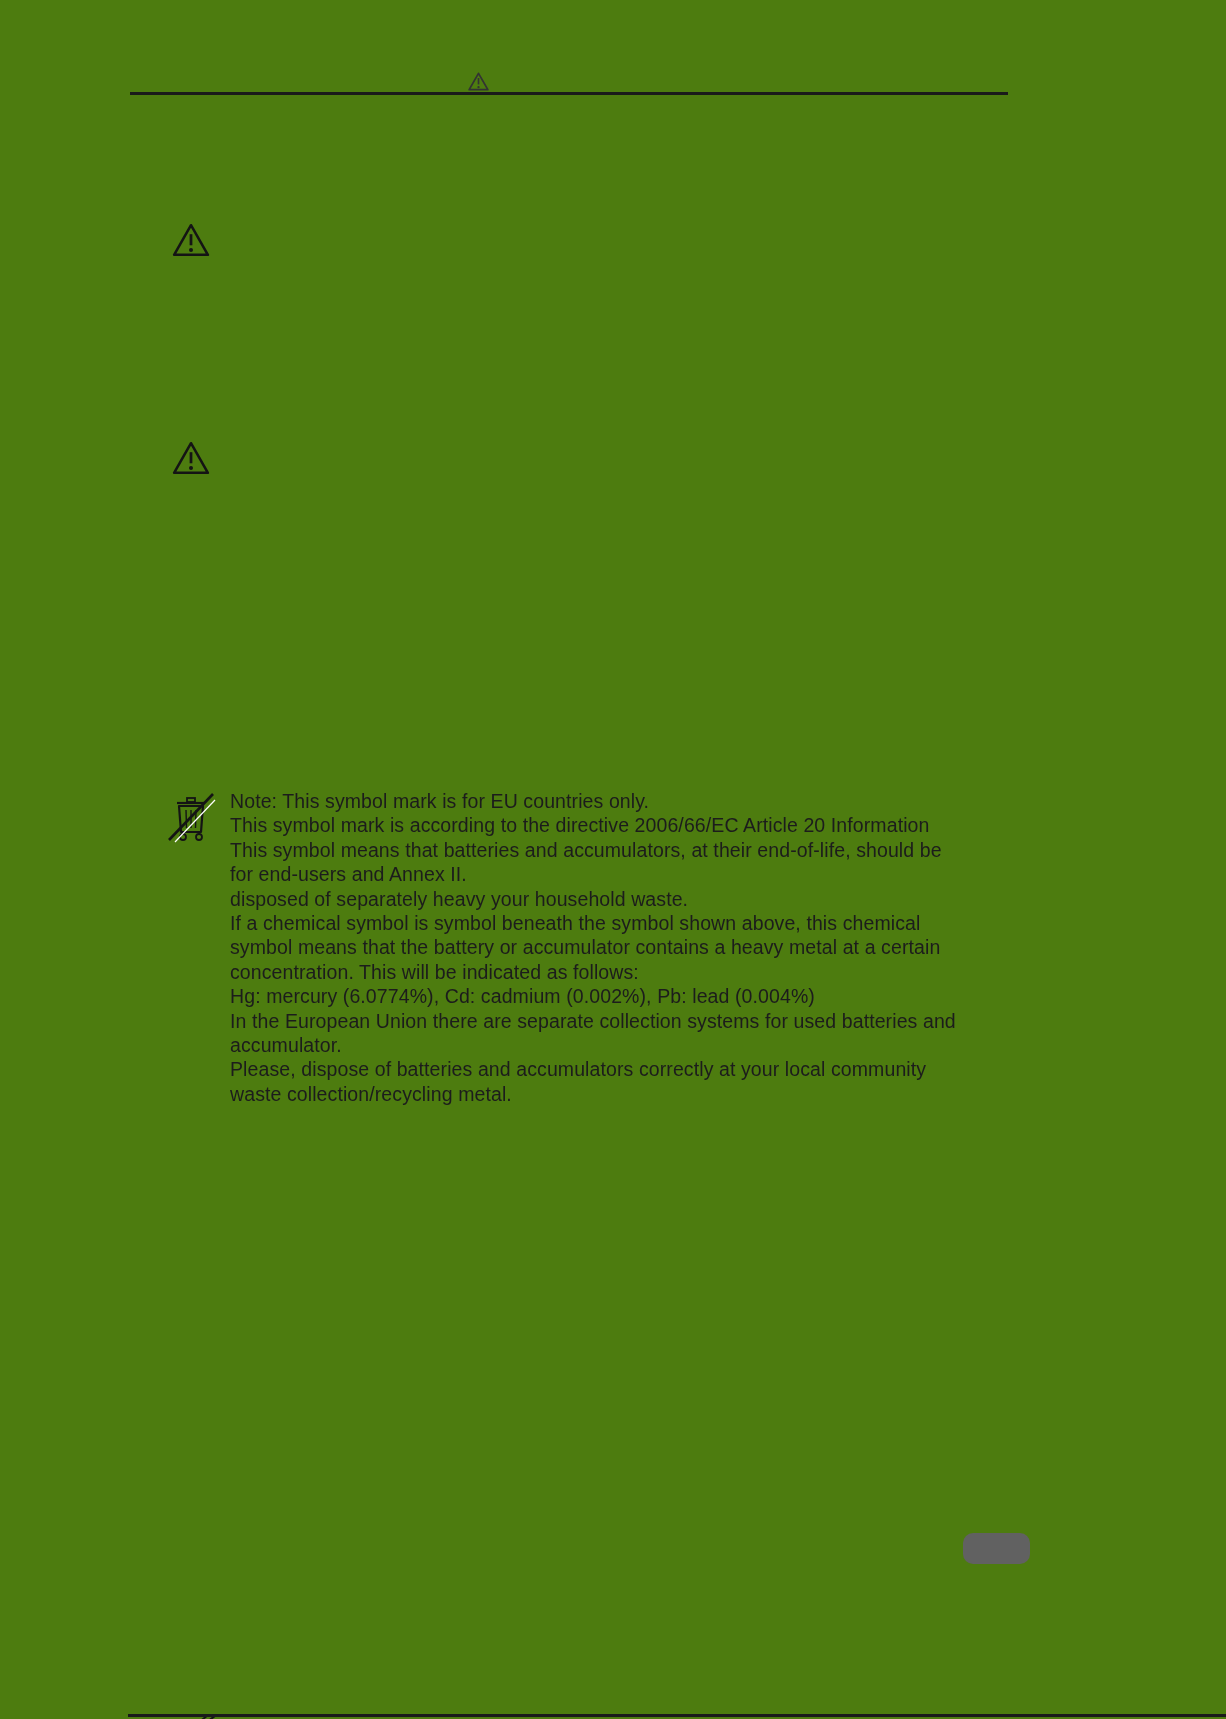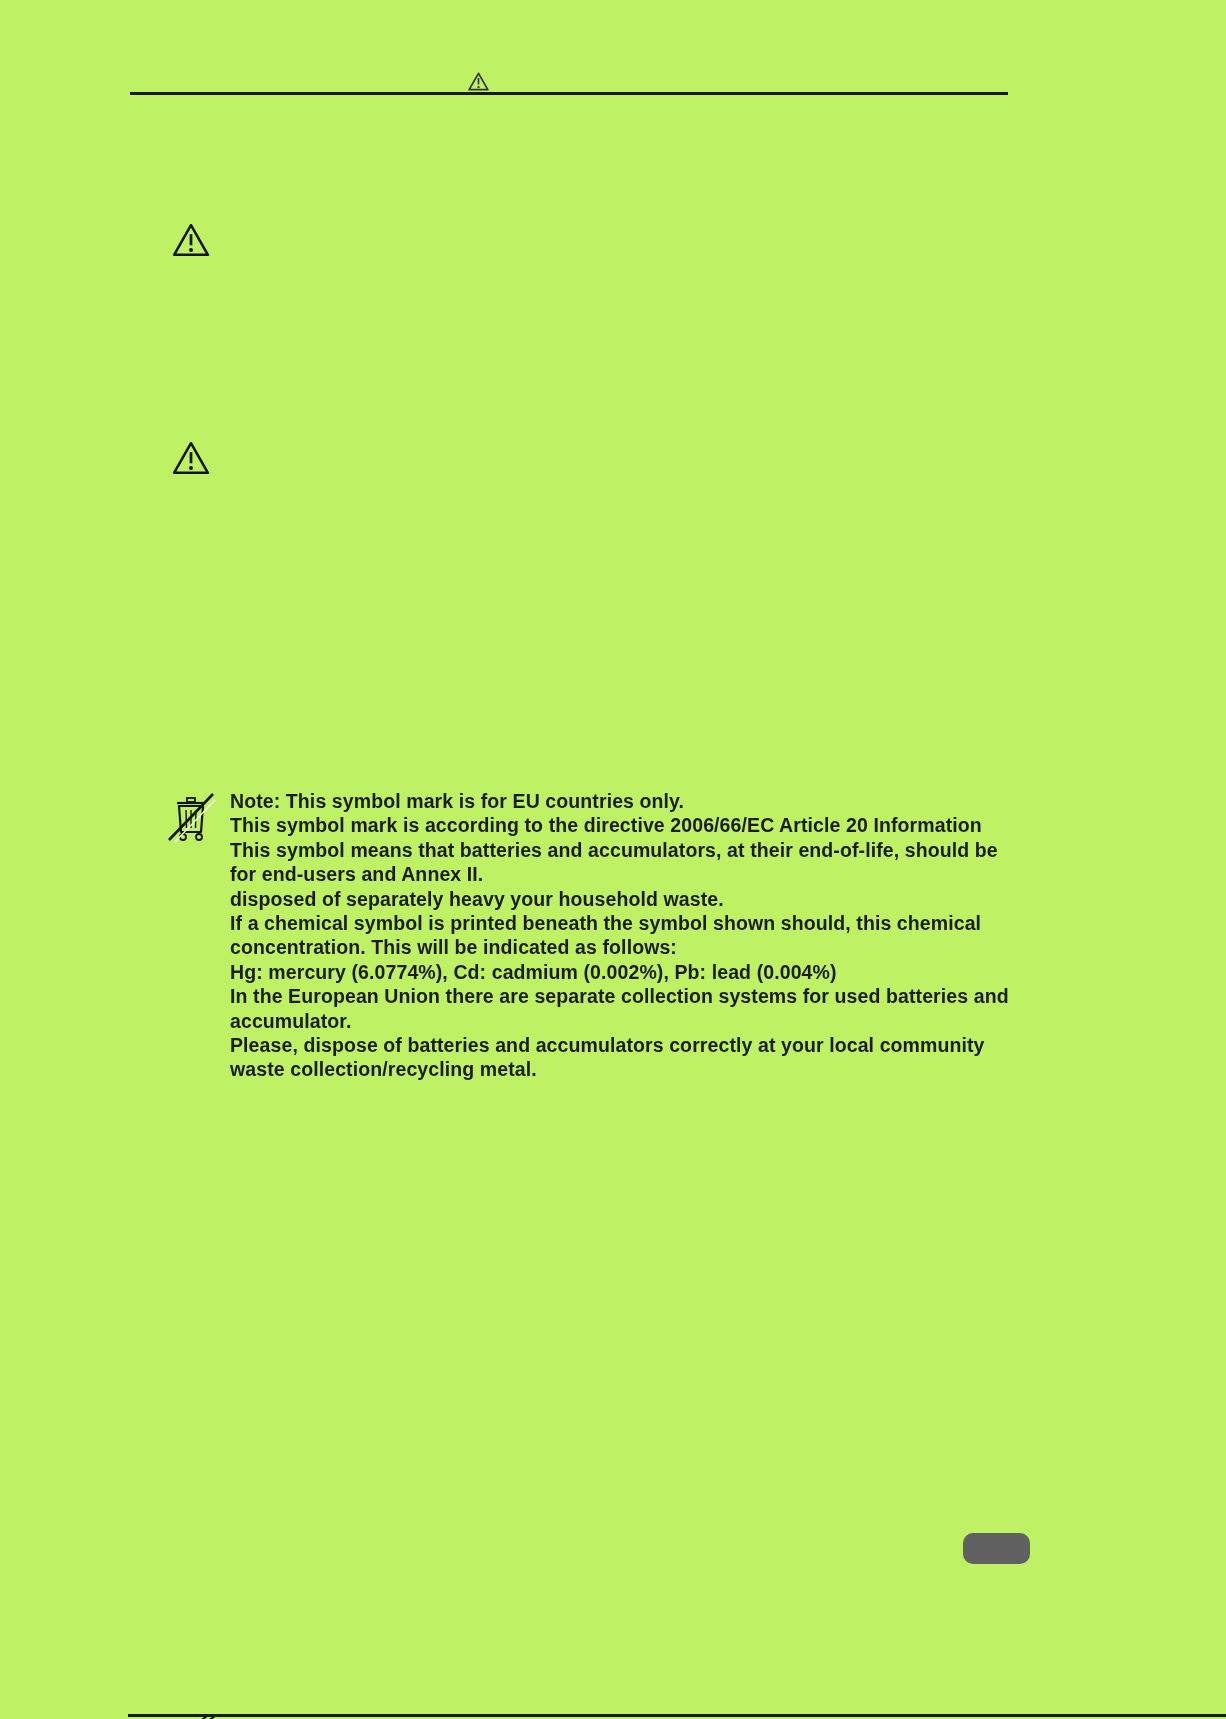--- a/index.html
+++ b/index.html
@@ -7,23 +7,22 @@
   body {
     width: 1226px;
     height: 1719px;
     font-family: "Liberation Sans", sans-serif;
     position: relative;
   }
   .page {
     position: relative;
     width: 1226px;
     height: 1719px;
-    background: #bef264;
+    background: #4d7c0f;
     overflow: hidden;
-    font-weight: bold;
   }
   .top-rule {
     position: absolute;
     left: 130px;
     top: 92px;
     width: 878px;
     height: 3px;
     background: #1a1a1a;
   }
   .top-warning-icon {
@@ -146,21 +145,22 @@
       <line x1="10" y1="52" x2="50" y2="10" stroke="#ffffff" stroke-width="1.2"></line>
     </svg>
   </span>
 
   <div class="note-text">
     <div class="note-line">Note: This symbol mark is for EU countries only.</div>
     <div class="note-line">This symbol mark is according to the directive 2006/66/EC Article 20 Information</div>
     <div class="note-line">This symbol means that batteries and accumulators, at their end-of-life, should be</div>
     <div class="note-line">for end-users and Annex II.</div>
     <div class="note-line">disposed of separately heavy your household waste.</div>
-    <div class="note-line">If a chemical symbol is printed beneath the symbol shown should, this chemical</div>
+    <div class="note-line">If a chemical symbol is symbol beneath the symbol shown above, this chemical</div>
+    <div class="note-line">symbol means that the battery or accumulator contains a heavy metal at a certain</div>
     <div class="note-line">concentration. This will be indicated as follows:</div>
     <div class="note-line">Hg: mercury (6.0774%), Cd: cadmium (0.002%), Pb: lead (0.004%)</div>
     <div class="note-line">In the European Union there are separate collection systems for used batteries and</div>
     <div class="note-line">accumulator.</div>
     <div class="note-line">Please, dispose of batteries and accumulators correctly at your local community</div>
     <div class="note-line">waste collection/recycling metal.</div>
   </div>
 
   <div class="page-badge"></div>
 

